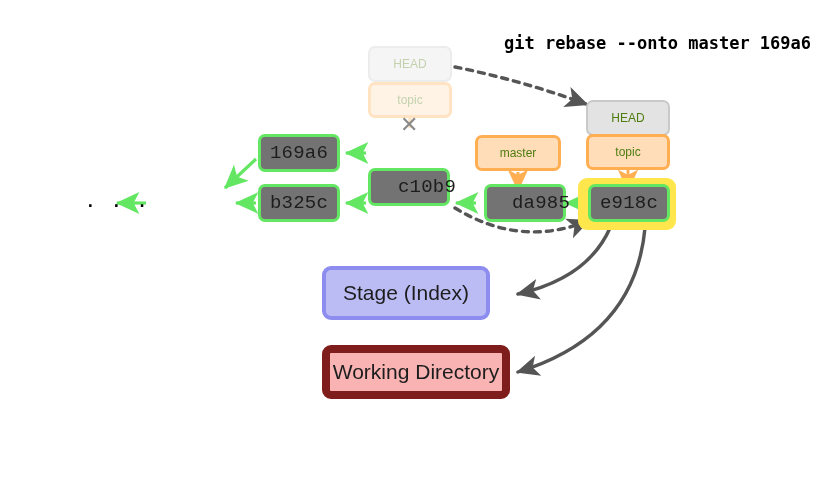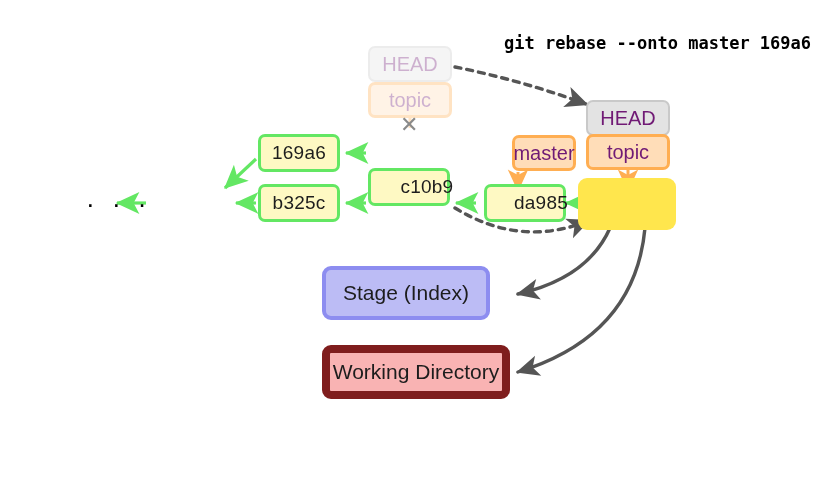--- a/index.html
+++ b/index.html
@@ -20,49 +20,50 @@
     position:absolute;
     box-sizing:border-box;
     display:flex;align-items:center;justify-content:center;
     border-radius:7px;
     white-space:nowrap;
   }
 
   
   .commit{
     width:82px;height:38px;
-    background:#fef9c3;
+    background:#737373;
     border:3px solid #63e763;
     color:#1d1d1d;
     font-size:19px;
     letter-spacing:.2px;
+    font-family:Liberation Mono, monospace;
   }
 
   
   .ref{
     width:84px;height:36px;
-    font-size:20px;
-    color:#701a75;
+    font-size:12px;
+    color:#4d7c0f;
   }
   .ref-head{
     background:#e3e3e3;
     border:2px solid #c9c9c9;
     border-radius:7px;
   }
   .ref-topic{
     background:#ffddb8;
     border:3px solid #ffae52;
     border-radius:7px;
     text-align:center;
   }
   .ref-master{
     background:#ffddb8;
     border:3px solid #ffae52;
     border-radius:7px;
-    width:64px;height:36px;margin-left:37px;
+    width:86px;height:36px;
   }
 
   
   .ghost{opacity:.34;}
 
   
   .highlight{
     position:absolute;
     background:#ffe64d;
     border-radius:9px;
@@ -199,17 +200,18 @@
 
   <div class="dots" style="left:86px;top:191px;">· · ·</div>
 
   <div class="highlight" style="left:578px;top:178px;width:98px;height:52px;"></div>
 
   <div class="node commit" style="left:258px;top:134px;">169a6</div>
 
   <div class="node commit" style="left:258px;top:184px;text-align:right;">b325c</div>
   <div class="node commit" style="left:368px;top:168px;padding-left:36px;">c10b9</div>
   <div class="node commit" style="left:484px;top:184px;padding-left:32px;">da985</div>
+  <div class="node commit" style="left:588px;top:184px;">e918c</div>
 
   <div class="area area-stage" style="left:322px;top:266px;width:168px;height:54px;">Stage (Index)</div>
   <div class="area area-wd" style="left:322px;top:345px;width:188px;height:54px;">Working Directory</div>
 
 </div>
 
 </body></html>

